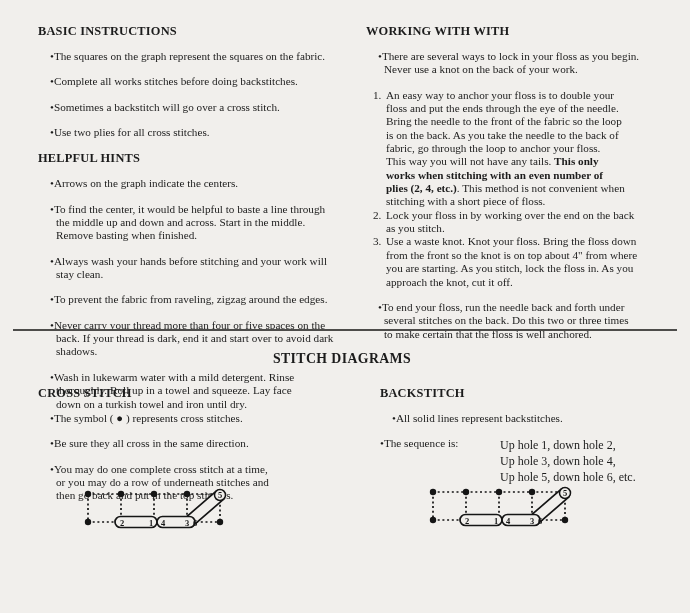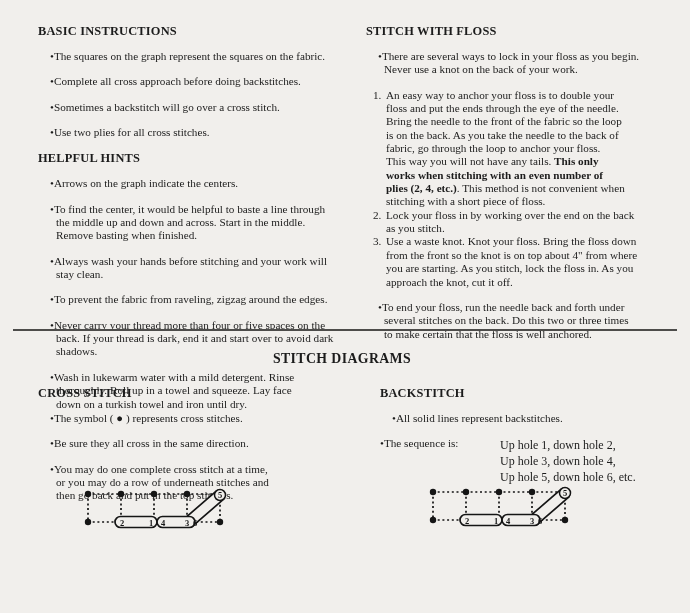--- a/index.html
+++ b/index.html
@@ -64,21 +64,21 @@
 </style>
 </head>
 <body>
 
 <div class="page">
 
   <div class="col col-left">
     <div class="section">
       <h3 class="sec-head">BASIC INSTRUCTIONS</h3>
       <p class="item">•The squares on the graph represent the squares on the fabric.</p>
-      <p class="item">•Complete all cross approach before doing backstitches.</p>
+      <p class="item">•Complete all works stitches before doing backstitches.</p>
       <p class="item">•Sometimes a backstitch will go over a cross stitch.</p>
       <p class="item">•Use two plies for all cross stitches.</p>
     </div>
     <div class="section">
       <h3 class="sec-head">HELPFUL HINTS</h3>
       <p class="item">•Arrows on the graph indicate the centers.</p>
       <p class="item">•To find the center, it would be helpful to baste a line through
 the middle up and down and across. Start in the middle.
 Remove basting when finished.</p>
       <p class="item">•Always wash your hands before stitching and your work will
@@ -90,21 +90,21 @@
     </div>
     <div class="section">
       <p class="item">•Wash in lukewarm water with a mild detergent. Rinse
 thoroughly. Roll up in a towel and squeeze. Lay face
 down on a turkish towel and iron until dry.</p>
     </div>
   </div>
 
   <div class="col col-right">
     <div class="section">
-      <h3 class="sec-head">STITCH WITH FLOSS</h3>
+      <h3 class="sec-head">WORKING WITH WITH</h3>
       <p class="item">•There are several ways to lock in your floss as you begin.
 Never use a knot on the back of your work.</p>
       <div class="num-list">
         <div class="num-item">
           <span class="num">1.</span>
           <span class="body"><span>An easy way to anchor your floss is to double your
 floss and put the ends through the eye of the needle.
 Bring the needle to the front of the fabric so the loop
 is on the back. As you take the needle to the back of
 fabric, go through the loop to anchor your floss.

